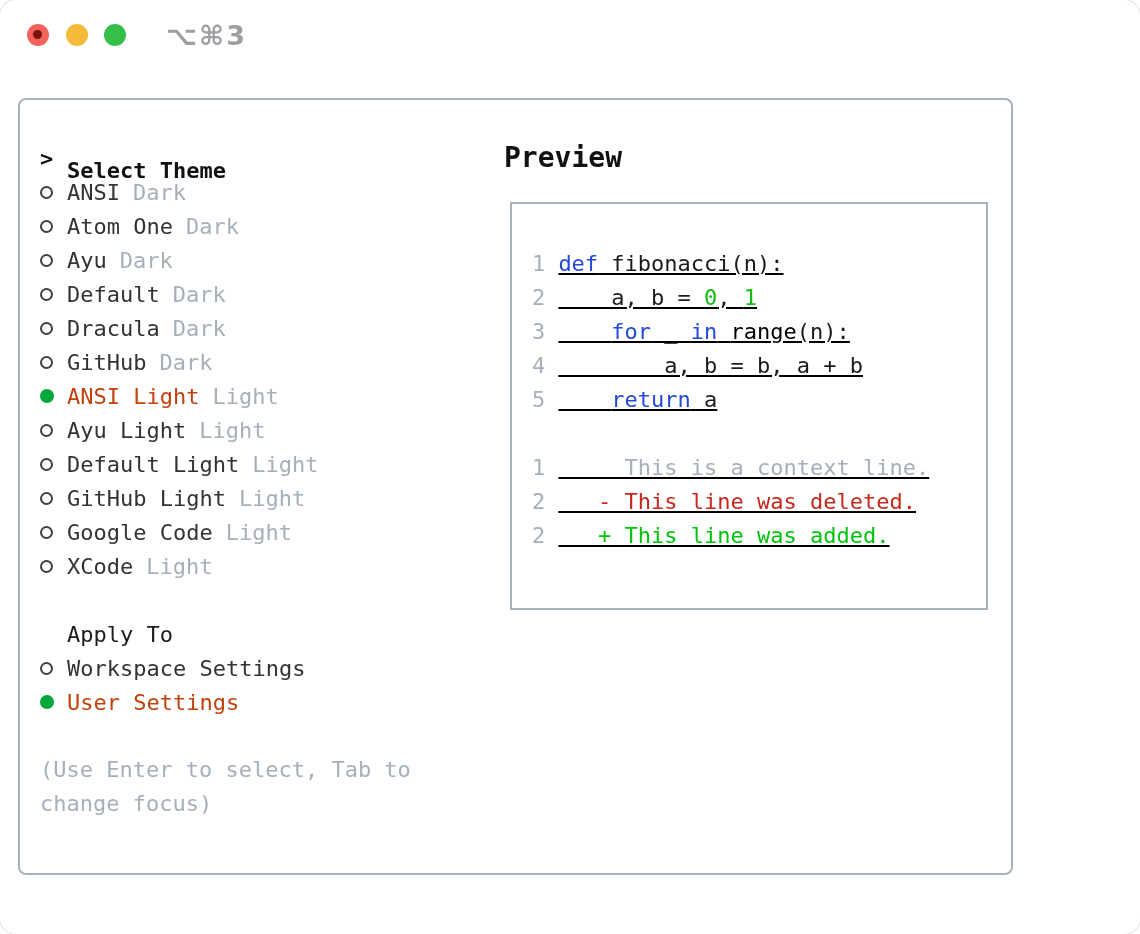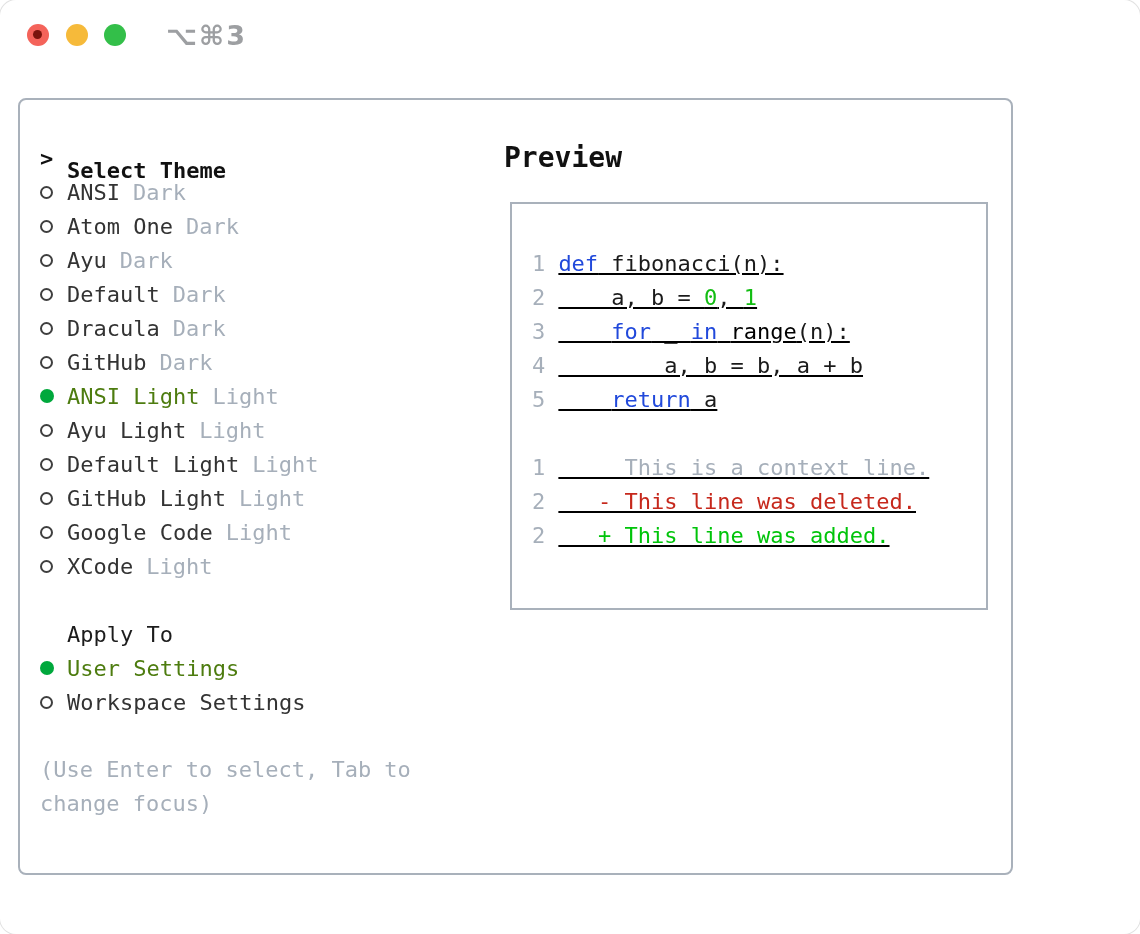--- a/index.html
+++ b/index.html
@@ -27,21 +27,21 @@
   .list{position:absolute;left:20px;top:41px;}
   .row{display:flex;align-items:center;height:34px;font-size:22px;color:#333;}
   .row span{white-space:pre;}
   .slot{width:27px;display:flex;align-items:center;flex:none;}
   .prompt{font-weight:bold;color:#111;}
   .radio{width:13px;height:13px;border-radius:50%;border:2px solid #3f3f3f;box-sizing:border-box;display:inline-block;}
   .radio.filled{border:none;background:#00a83c;width:14px;height:14px;}
   .title-row .name{font-weight:bold;color:#111;margin-top:24px;}
   .name{color:#333;}
   .tag{color:#a6afba;margin-left:13px;}
-  .row.sel .name{color:#4d7c0f;}
+  .row.sel .name{color:#c2410c;}
   .section-title .name{color:#1c1c1c;}
   .spacer{height:34px;}
   .hint{height:34px;line-height:34px;font-size:22px;color:#a6afba;white-space:pre;}
   
   .preview-title{
     position:absolute;left:484px;top:41px;height:34px;line-height:34px;
     font-size:28px;font-weight:bold;color:#111;
   }
   .preview-box{
     position:absolute;left:490px;top:102px;width:478px;height:408px;
@@ -139,27 +139,27 @@
         <span class="name">XCode</span>
         <span class="tag">Light</span>
       </div>
 
       <div class="spacer"></div>
 
       <div class="row section-title">
         <span class="slot"></span>
         <span class="name">Apply To</span>
       </div>
+      <div class="row">
+        <span class="slot"><span class="radio"></span></span>
+        <span class="name">Workspace Settings</span>
+      </div>
       <div class="row sel">
         <span class="slot"><span class="radio filled"></span></span>
         <span class="name">User Settings</span>
-      </div>
-      <div class="row">
-        <span class="slot"><span class="radio"></span></span>
-        <span class="name">Workspace Settings</span>
       </div>
 
       <div class="spacer"></div>
 
       <div class="hint">(Use Enter to select, Tab to</div>
       <div class="hint">change focus)</div>
     </div>
 
     <div class="preview-title">Preview</div>
 

